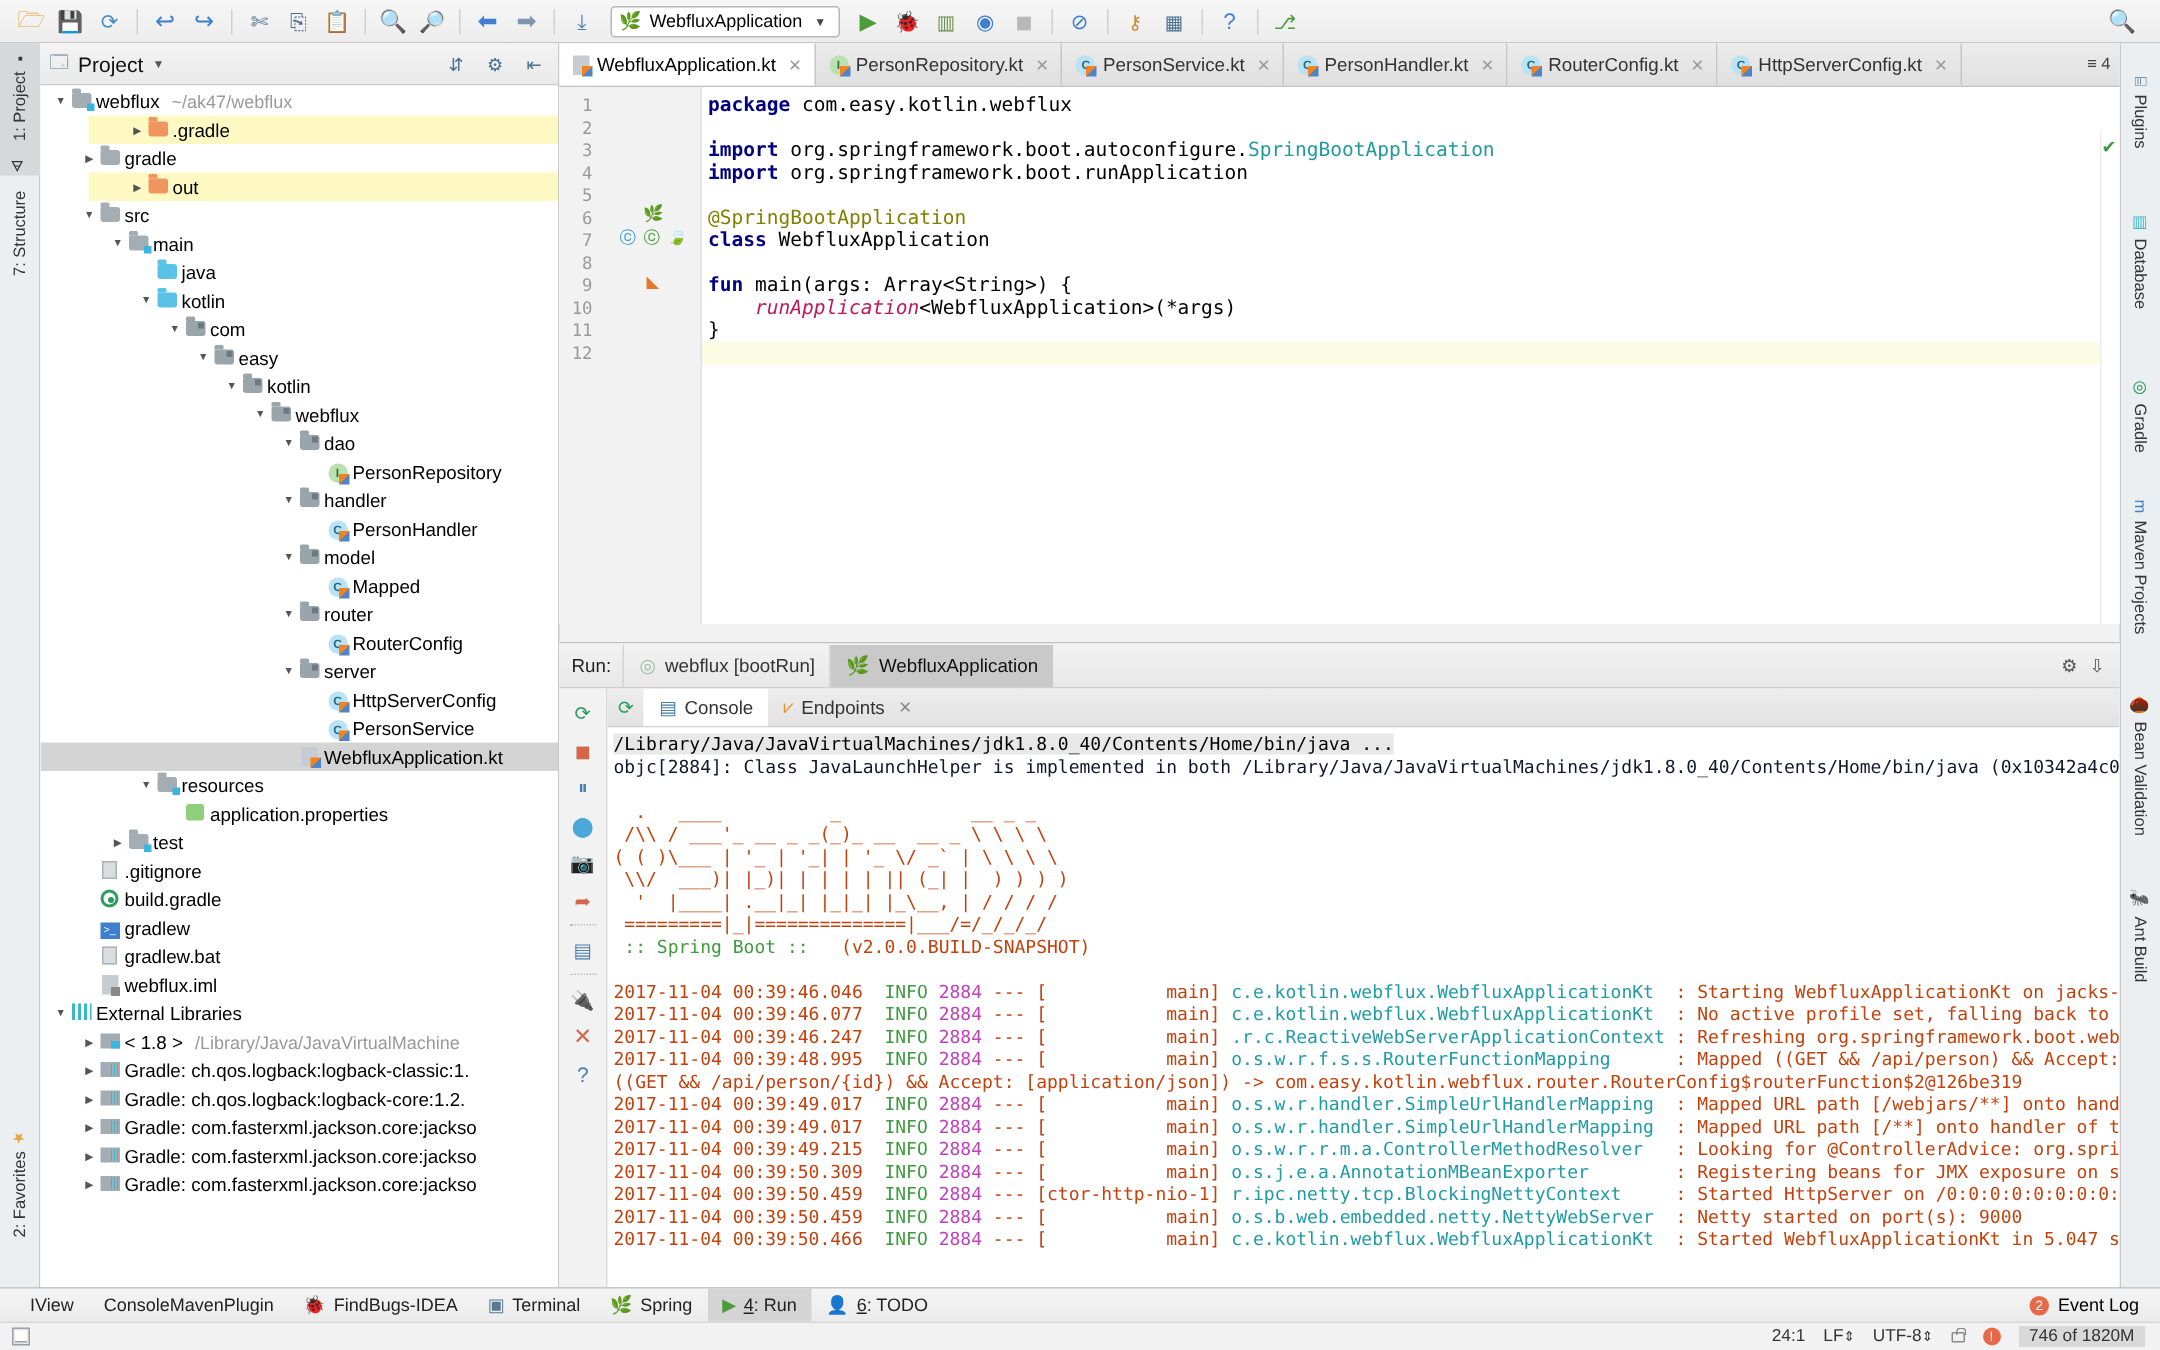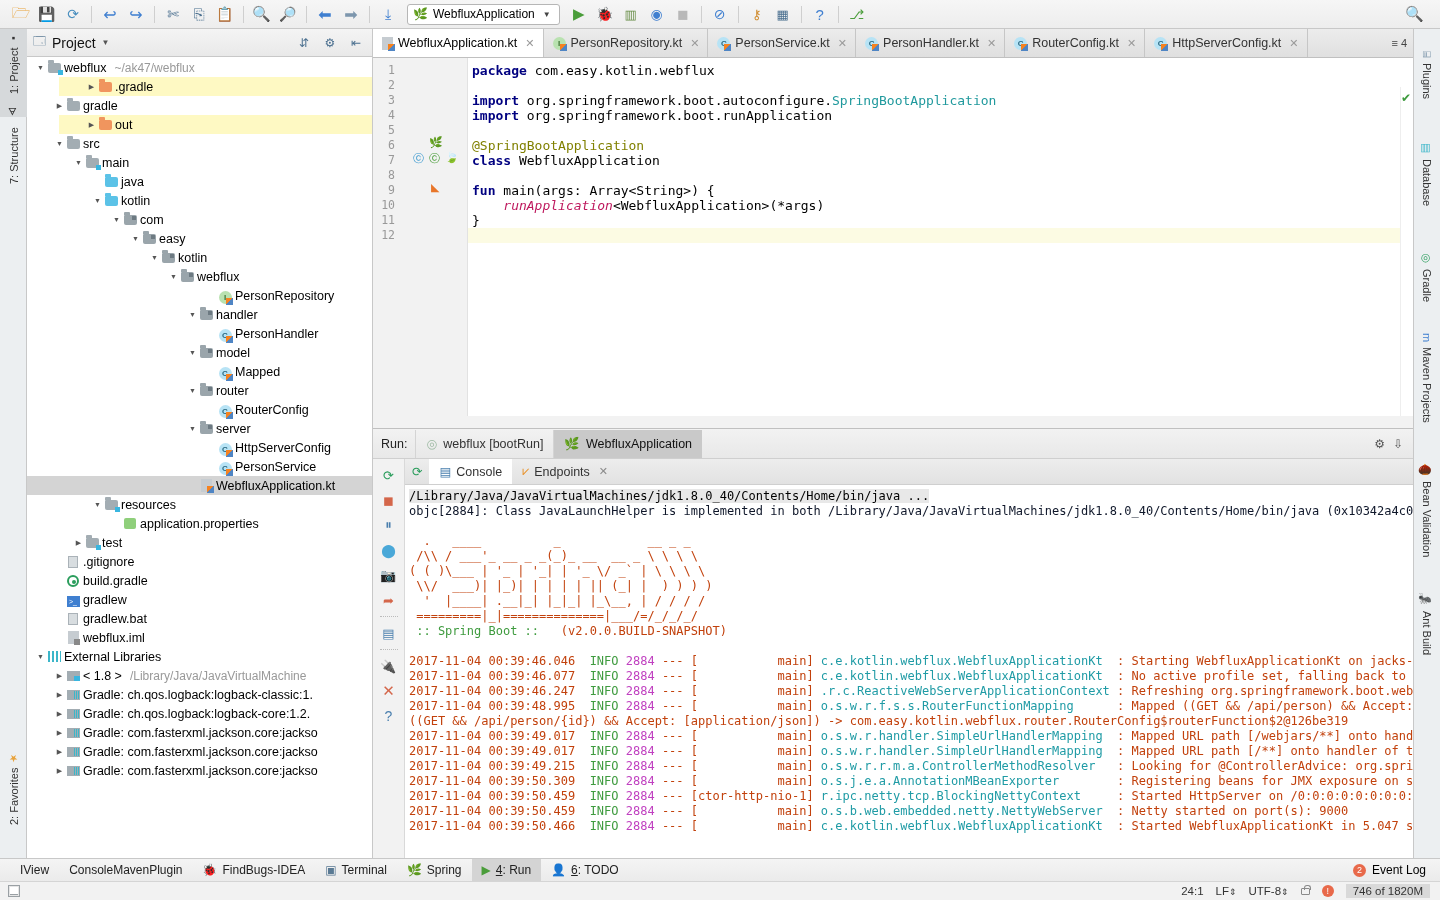--- a/index.html
+++ b/index.html
@@ -444,20 +444,26 @@
           <span style="width:122px;flex:none;"></span>
           <span class="arrow">▼</span>
           <span class="nodeicon"><span class="fold f-pkg"></span></span>
           <span class="nodelabel">kotlin</span>
         </div>
         <div class="row">
           <span style="width:141px;flex:none;"></span>
           <span class="arrow">▼</span>
           <span class="nodeicon"><span class="fold f-pkg"></span></span>
           <span class="nodelabel">webflux</span>
+        </div>
+        <div class="row">
+          <span style="width:160px;flex:none;"></span>
+          <span class="arrow">▼</span>
+          <span class="nodeicon"><span class="fold f-pkg"></span></span>
+          <span class="nodelabel">dao</span>
         </div>
         <div class="row">
           <span style="width:179px;flex:none;"></span>
           <span class="arrow empty"></span>
           <span class="nodeicon"><span class="kt obj">I</span></span>
           <span class="nodelabel">PersonRepository</span>
         </div>
         <div class="row">
           <span style="width:160px;flex:none;"></span>
           <span class="arrow">▼</span>

